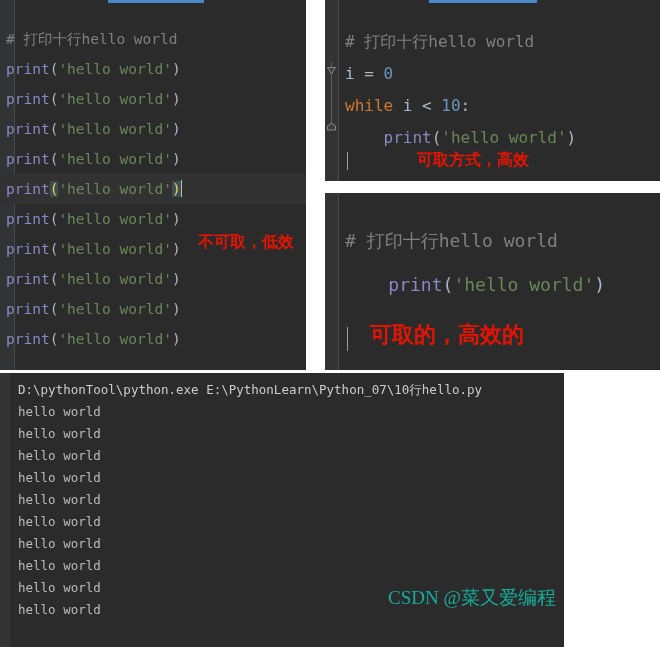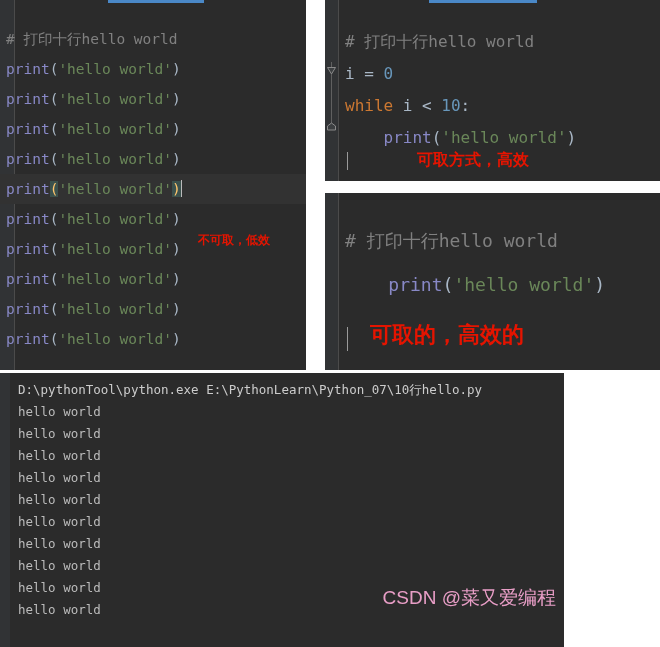--- a/index.html
+++ b/index.html
@@ -134,21 +134,21 @@
   }
 
   
   .annot {
     position: absolute;
     color: #e51400;
     font-family: "DejaVu Sans", "Liberation Sans", sans-serif;
     font-weight: 600;
     white-space: nowrap;
   }
-  .annot-left   { left: 198px; top: 232px; font-size: 12px; }
+  .annot-left   { left: 198px; top: 232px; font-size: 16px; }
   .annot-while  { left: 417px; top: 150px; font-size: 16px; }
   .annot-for    { left: 370px; top: 320px; font-size: 22px; }
 
   
   .console {
     position: absolute;
     left: 0;
     top: 373px;
     width: 564px;
     height: 274px;
@@ -183,23 +183,23 @@
   .console-line.exit {
     color: #9a9a9a;
     margin-top: 22px;
     font-family: "DejaVu Sans", "Liberation Sans", sans-serif;
     font-size: 13px;
   }
   .watermark {
     position: absolute;
     right: 8px;
     bottom: 36px;
-    color: #f9a8d4;
+    color: #14b8a6;
     font-size: 19px;
-    font-family: Liberation Sans, sans-serif;
+    font-family: Liberation Serif, serif;
     white-space: nowrap;
     opacity: 0.92;
   }
 </style>
 </head>
 <body>
 
 <div class="panel editor-left">
   <div class="tab-underline" style="left:108px; top:0; width:96px;"></div>
   <div class="gutter"></div>

